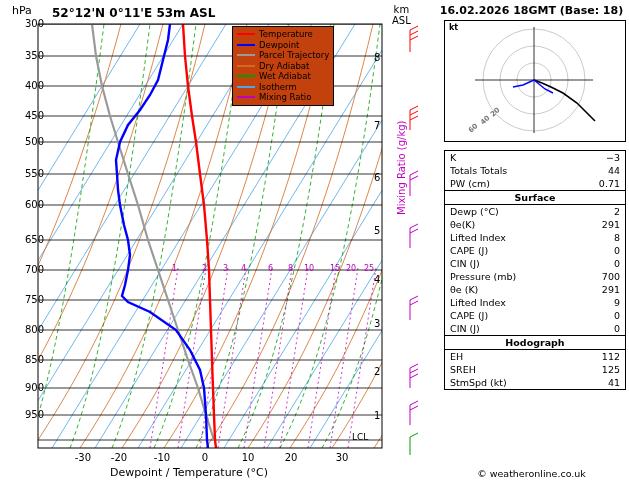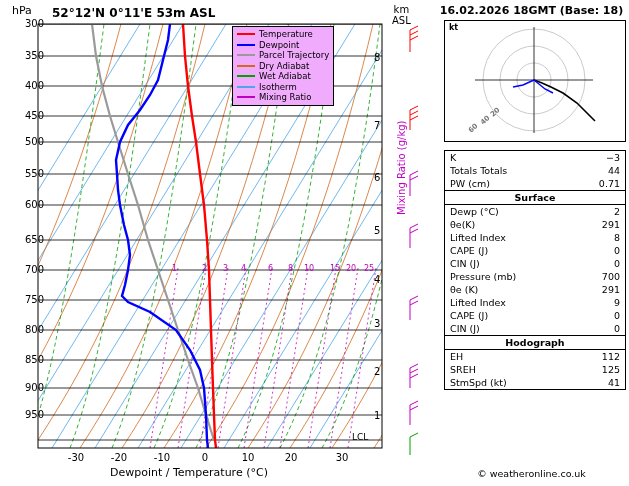--- a/index.html
+++ b/index.html
@@ -10,21 +10,21 @@
   .hpa-label{position:absolute;left:12px;top:4px;font-size:11px;color:#000;}
   .km-label{position:absolute;left:392px;top:4px;font-size:10px;color:#000;text-align:center;line-height:11px;}
   .title{position:absolute;left:52px;top:6px;font-size:12px;font-weight:bold;color:#000;letter-spacing:0px;}
   .xaxis-label{position:absolute;left:110px;top:466px;font-size:11px;color:#000;}
   .ytick{position:absolute;right:386px;font-size:10px;color:#000;text-align:right;width:30px;}
   .xtick{position:absolute;top:452px;font-size:10px;color:#000;text-align:center;width:30px;}
   .mixlabel{position:absolute;font-size:8px;color:#c000c0;}
   .mixaxis{position:absolute;left:396px;top:215px;font-size:10px;color:#c000c0;transform:rotate(-90deg);transform-origin:left top;white-space:nowrap;}
   .lcl{position:absolute;left:352px;top:432px;font-size:9px;color:#000;}
   
-  .legend{position:absolute;left:232px;top:26px;background:#f0abfc;border:1px solid #000;padding:2px 4px;font-size:8.5px;line-height:10.5px;}
+  .legend{position:absolute;left:232px;top:26px;background:#c2410c;border:1px solid #000;padding:2px 4px;font-size:8.5px;line-height:10.5px;}
   .legend .row{display:flex;align-items:center;white-space:nowrap;}
   .legend .swatch{display:inline-block;width:18px;height:0;border-top-width:2px;border-top-style:solid;margin-right:4px;}
   
   .rightcol{position:absolute;left:434px;top:0;width:195px;height:486px;}
   .datetitle{position:absolute;left:0;top:4px;width:195px;text-align:center;font-size:11px;font-weight:bold;color:#000;}
   .hodobox{position:absolute;left:10px;top:20px;width:180px;height:120px;border:1px solid #000;background:#fff;font-weight:bold;}
   .hodo-kt{position:absolute;left:4px;top:2px;font-size:8px;color:#000;}
   .infobox{position:absolute;left:10px;top:150px;width:180px;border:1px solid #000;background:#fff;font-size:9.5px;}
   .ib-row{display:flex;justify-content:space-between;padding:0 5px;line-height:13px;}
   .ib-head{text-align:center;font-weight:bold;line-height:13px;border-top:1px solid #000;border-bottom:1px solid #000;}
@@ -175,21 +175,21 @@
     <div style="position:absolute;left:374px;top:52px;font-size:10px;">8</div>
     <div style="position:absolute;left:374px;top:120px;font-size:10px;">7</div>
     <div style="position:absolute;left:374px;top:172px;font-size:10px;">6</div>
     <div style="position:absolute;left:374px;top:225px;font-size:10px;">5</div>
     <div style="position:absolute;left:374px;top:274px;font-size:10px;">4</div>
     <div style="position:absolute;left:374px;top:318px;font-size:10px;">3</div>
     <div style="position:absolute;left:374px;top:366px;font-size:10px;">2</div>
     <div style="position:absolute;left:374px;top:410px;font-size:10px;">1</div>
 
     <div class="xtick" style="left:23px;margin-top:40px;">-40</div>
-    <div class="xtick" style="left:61px;">-30</div>
+    <div class="xtick" style="left:61px;text-align:right;">-30</div>
     <div class="xtick" style="left:104px;">-20</div>
     <div class="xtick" style="left:147px;">-10</div>
     <div class="xtick" style="left:190px;">0</div>
     <div class="xtick" style="left:233px;">10</div>
     <div class="xtick" style="left:276px;">20</div>
     <div class="xtick" style="left:327px;">30</div>
 
     <div class="xaxis-label">Dewpoint / Temperature (°C)</div>
 
     <div class="mixlabel" style="left:172px;top:264px;">1</div>

